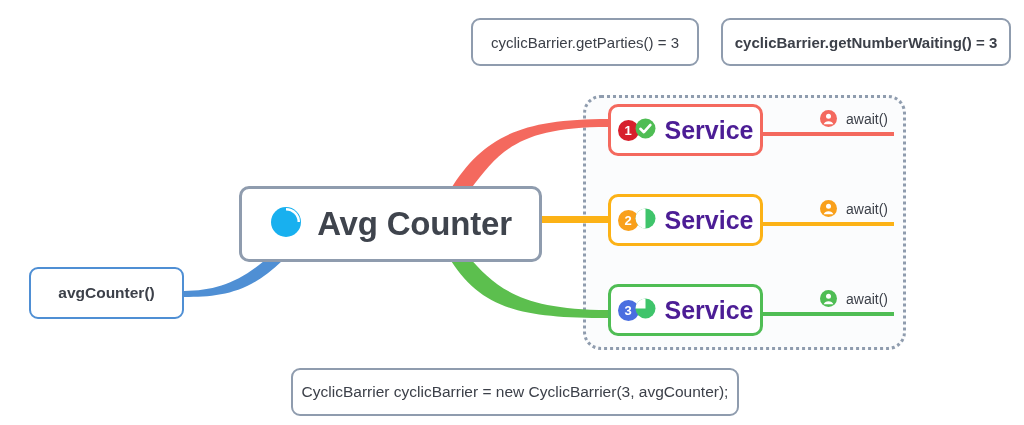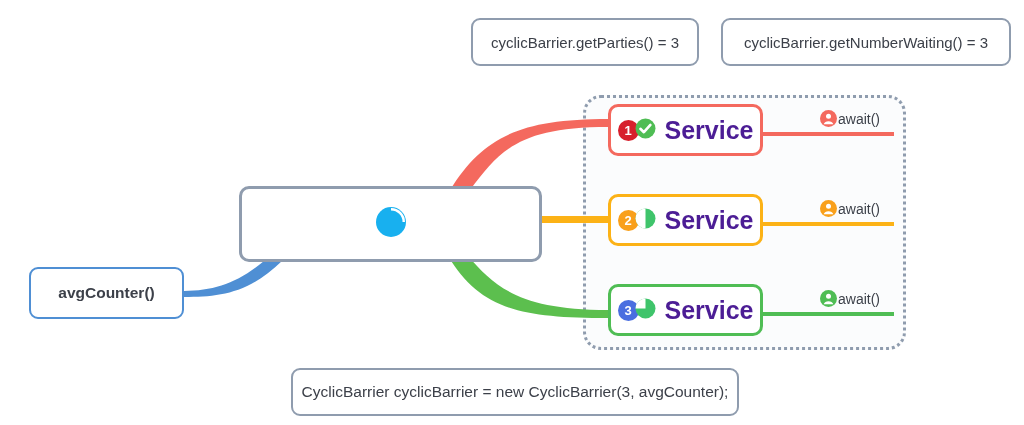--- a/index.html
+++ b/index.html
@@ -29,21 +29,21 @@
   
   .caption-box {
     border: 2px solid #8f9cae;
     border-radius: 9px;
     color: #3c4049;
     font-size: 15px;
     white-space: nowrap;
     padding: 0 16px;
   }
   #caption-parties   { left: 471px; top: 18px;  width: 228px; height: 48px; }
-  #caption-waiting   { left: 721px; top: 18px;  width: 290px; height: 48px; }
+  #caption-waiting   { left: 721px; top: 18px;  width: 290px; height: 48px; font-weight: bold; }
   #caption-ctor      { left: 291px; top: 368px; width: 448px; height: 48px; font-size: 15.5px; }
 
   
   #avg-counter-call {
     left: 29px; top: 267px; width: 155px; height: 52px;
     border: 2px solid #4f8fd4;
     border-radius: 9px;
     color: #3c4049;
     font-size: 15.5px;
     font-weight: 600;
@@ -109,21 +109,21 @@
   .icon-pair .statusicon { margin-left: -4px; }
 
   
   .await-label {
     position: absolute;
     font-size: 14px;
     color: #3c4049;
     z-index: 6;
     white-space: nowrap;
   }
-  .await-row { position: absolute; display: flex; align-items: center; gap: 1px; z-index: 6; }
+  .await-row { position: absolute; display: flex; align-items: center; gap: 9px; z-index: 6; }
   #await-1 { left: 820px; top: 110px; }
   #await-2 { left: 820px; top: 200px; }
   #await-3 { left: 820px; top: 290px; }
 
   .person {
     width: 17px; height: 17px; border-radius: 50%;
     flex: 0 0 auto;
     display: block;
   }
 
@@ -164,20 +164,21 @@
 <div class="node" id="avg-counter-call">avgCounter()</div>
 
 <div class="node" id="avg-counter-node">
   <span style="flex:0 0 auto;display:block;">
     <svg width="34" height="34" viewBox="0 0 34 34">
       <circle cx="17" cy="17" r="15" fill="#18b0ef"></circle>
       <path d="M17,17 L17,3 A14,14 0 0,1 31,17 Z" fill="#ffffff"></path>
       <path d="M17,17 L17,5.5 A11.5,11.5 0 0,1 28.5,17 Z" fill="#18b0ef"></path>
     </svg>
   </span>
+  <span class="label">Avg Counter</span>
 </div>
 
 <div class="node service" id="service-1">
   <span class="icon-pair">
     <span class="badge" style="background:#d71f2c">1</span>
     <span class="statusicon" style="display:block;">
       <svg width="21" height="21" viewBox="0 0 21 21">
         <circle cx="10.5" cy="10.5" r="10" fill="#4fbd54"></circle>
         <path d="M5.4,10.8 L8.9,14.2 L15.4,6.9" stroke="#ffffff" stroke-width="2.6" fill="none" stroke-linecap="round" stroke-linejoin="round"></path>
       </svg>

